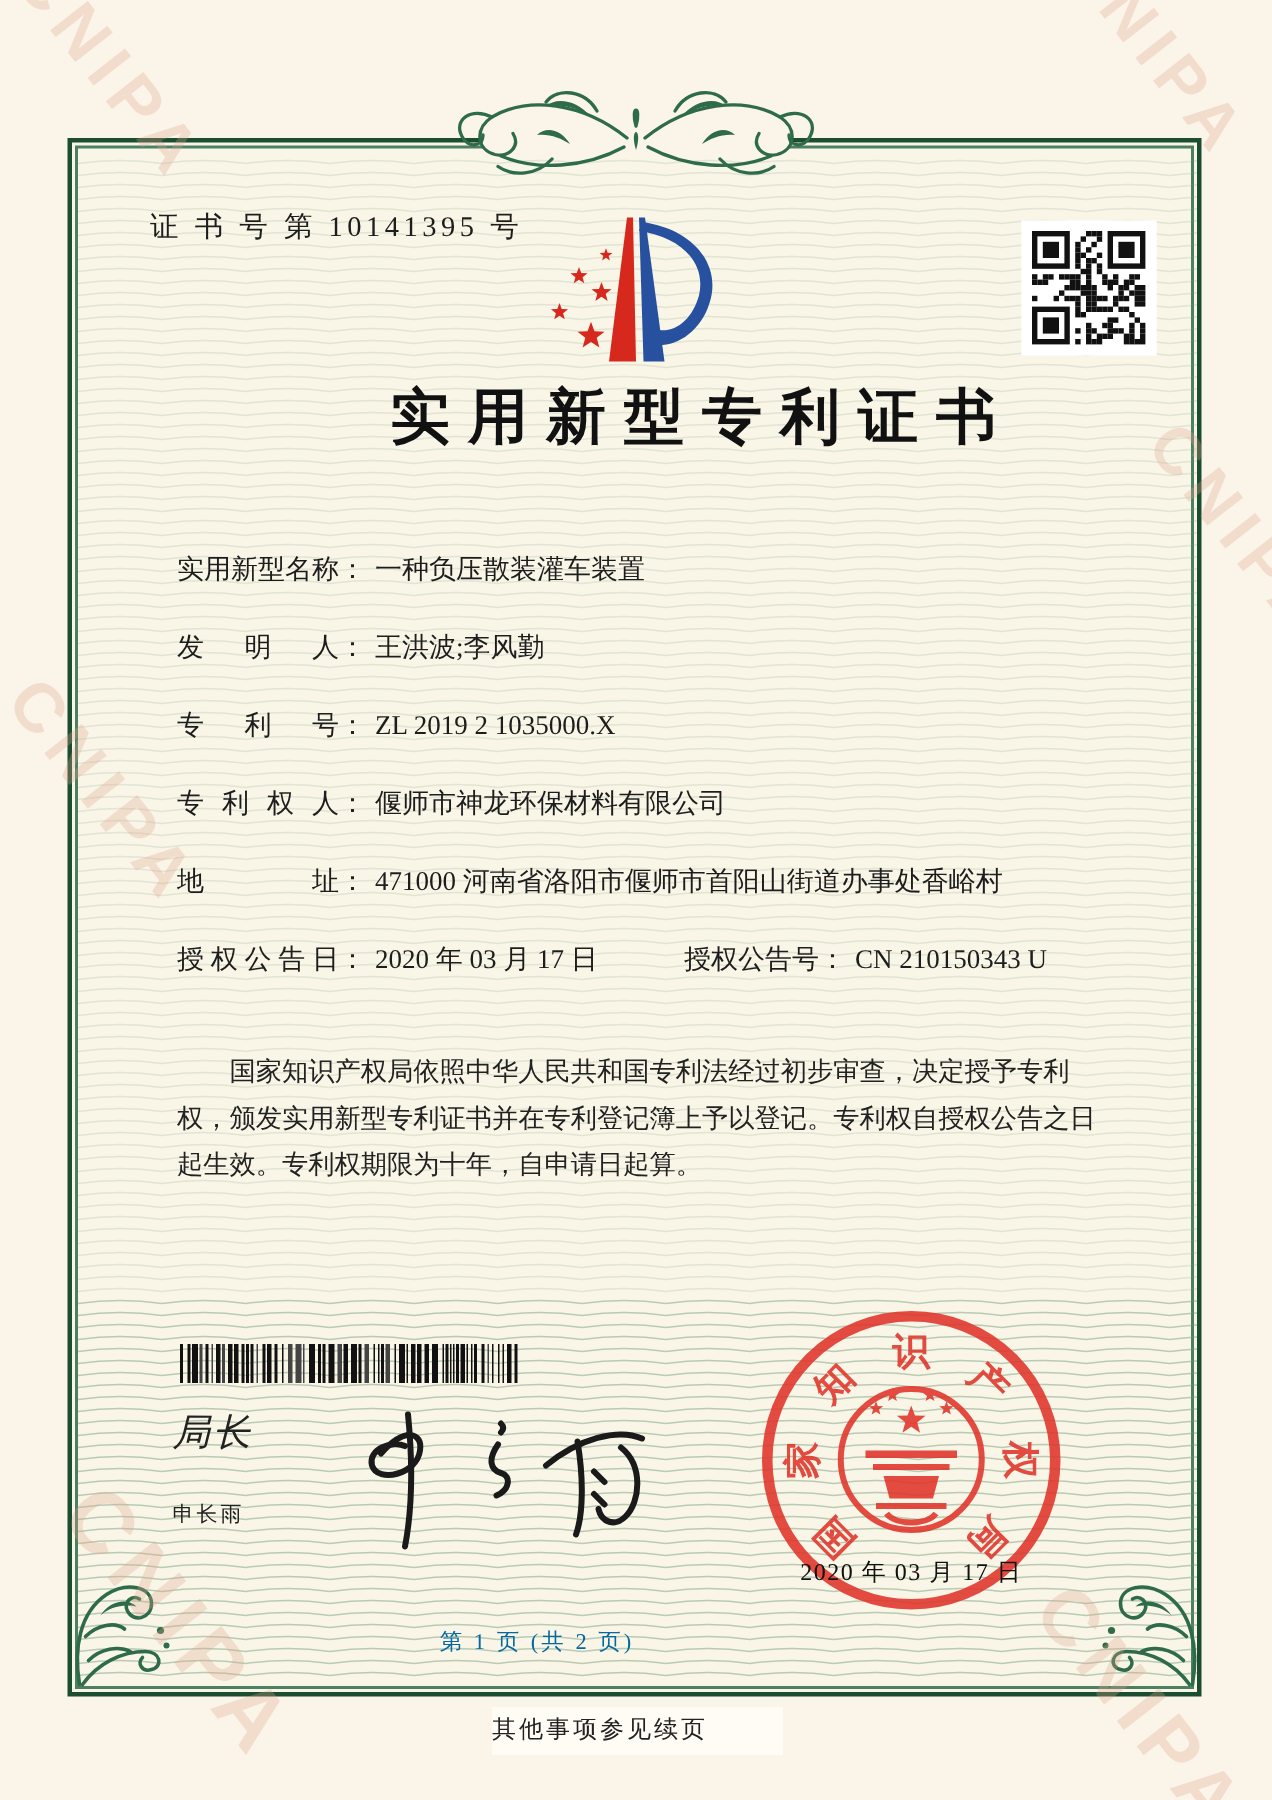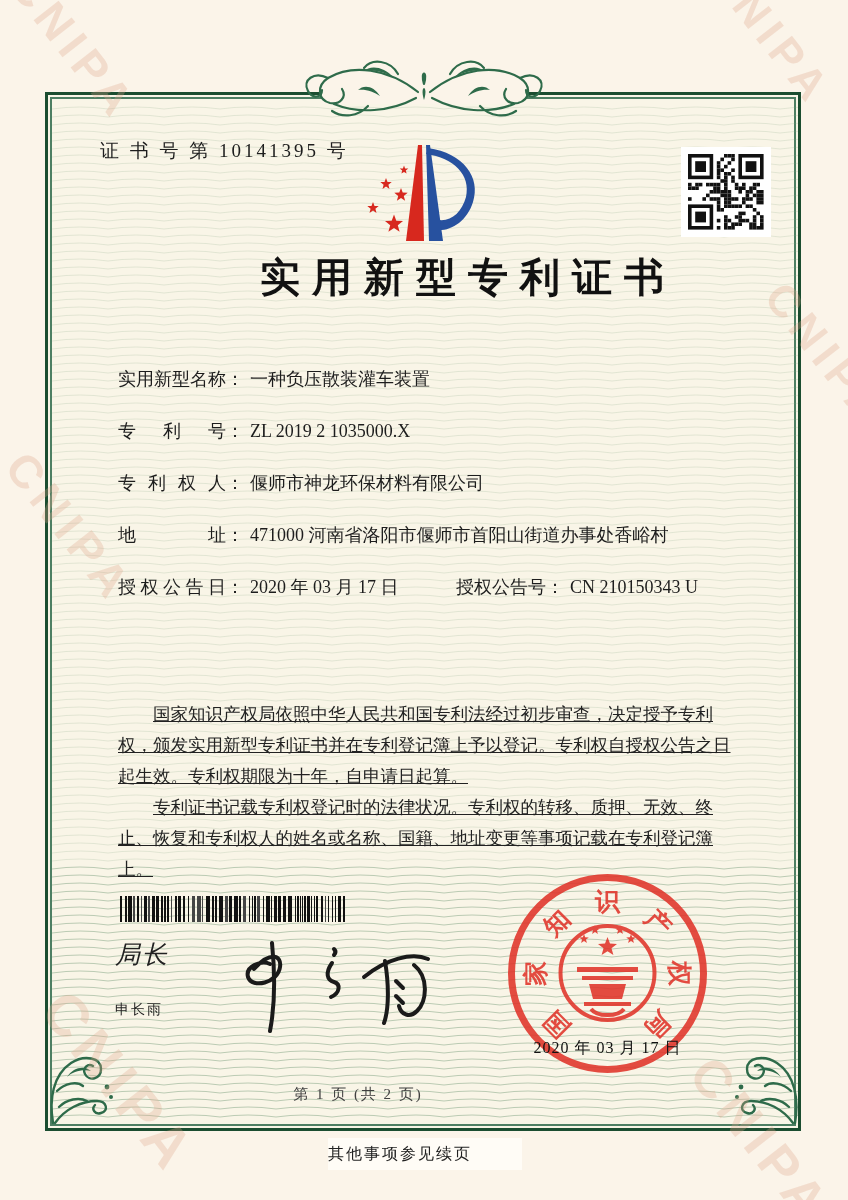--- a/index.html
+++ b/index.html
@@ -48,36 +48,36 @@
     display:inline-block;width:108px;text-align:justify;text-align-last:justify;
     vertical-align:top;color:#1d1d1d;
   }
   .field-sep{margin-right:6px;}
   .field-value{color:#1d1d1d;}
   .grant-no-group{position:absolute;left:338px;top:0;}
   .grant-no-group .field-label{width:90px;}
   
   .body-text{
     position:absolute;left:118px;top:699px;width:616px;
-    font-size:17.5px;line-height:31px;color:#222;text-decoration:underline;
+    font-size:17.5px;line-height:31px;color:#222;
   }
   .body-text p{margin:0;text-indent:2em;}
   
   #barcode{position:absolute;left:120px;top:896px;width:228px;height:26px;}
   .signoff-title{position:absolute;left:115px;top:938px;font-size:25px;letter-spacing:2px;font-style:italic;}
   .signoff-name{position:absolute;left:115px;top:1001px;font-size:14px;letter-spacing:2px;}
   #signature{position:absolute;left:228px;top:933px;width:215px;height:112px;}
   #stamp{position:absolute;left:505px;top:871px;width:205px;height:205px;}
   .stamp-date{
     position:absolute;left:505px;top:1038px;width:205px;text-align:center;
     font-size:16px;letter-spacing:1px;color:#111;
   }
   .page-footer{
     position:absolute;left:0;top:1085px;width:716px;text-align:center;
-    font-size:15px;color:#404040;letter-spacing:2px;
+    font-size:15px;color:#0369a1;letter-spacing:2px;
   }
   .continuation-wrap{
     position:absolute;left:328px;top:1138px;width:194px;height:32px;
     background:rgba(255,253,247,0.9);text-align:left;line-height:32px;
     font-size:16px;letter-spacing:2px;color:#222;
   }
 </style>
 </head>
 <body>
 
@@ -412,39 +412,41 @@
     <rect x="14.2" y="64.6" width="10.8" height="10.8" fill="#111"></rect>
   </svg>
 
 <div class="title">实用新型专利证书</div>
 
 <div class="fields">
   <div class="field-row">
     <span class="field-label">实用新型名称</span><span class="field-sep">：</span><span class="field-value">一种负压散装灌车装置</span>
   </div>
   <div class="field-row">
+    <span class="field-label">发明人</span><span class="field-sep">：</span><span class="field-value">王洪波;李风勤</span>
+  </div>
+  <div class="field-row">
     <span class="field-label">专利号</span><span class="field-sep">：</span><span class="field-value">ZL 2019 2 1035000.X</span>
   </div>
   <div class="field-row">
     <span class="field-label">专利权人</span><span class="field-sep">：</span><span class="field-value">偃师市神龙环保材料有限公司</span>
   </div>
   <div class="field-row">
     <span class="field-label">地址</span><span class="field-sep">：</span><span class="field-value">471000 河南省洛阳市偃师市首阳山街道办事处香峪村</span>
   </div>
   <div class="field-row">
     <span class="field-label">授权公告日</span><span class="field-sep">：</span><span class="field-value">2020 年 03 月 17 日</span>
     <span class="grant-no-group">
       <span class="field-label">授权公告号</span><span class="field-sep">：</span><span class="field-value">CN 210150343 U</span>
     </span>
   </div>
 </div>
 
 <div class="body-text">
   <p>国家知识产权局依照中华人民共和国专利法经过初步审查，决定授予专利权，颁发实用新型专利证书并在专利登记簿上予以登记。专利权自授权公告之日起生效。专利权期限为十年，自申请日起算。</p>
-  <p>专利证书记载专利权登记时的法律状况。专利权的转移、质押、无效、终止、恢复和专利权人的姓名或名称、国籍、地址变更等事项记载在专利登记簿上。</p>
 </div>
 
 <svg id="barcode" viewBox="0 0 228 26">
     <rect x="0" y="0" width="2" height="26" fill="#111"></rect>
     <rect x="5" y="0" width="2" height="26" fill="#111"></rect>
     <rect x="8" y="0" width="4" height="26" fill="#111"></rect>
     <rect x="13" y="0" width="2" height="26" fill="#444"></rect>
     <rect x="17" y="0" width="2" height="26" fill="#111"></rect>
     <rect x="21" y="0" width="1" height="26" fill="#444"></rect>
     <rect x="24" y="0" width="3" height="26" fill="#111"></rect>

